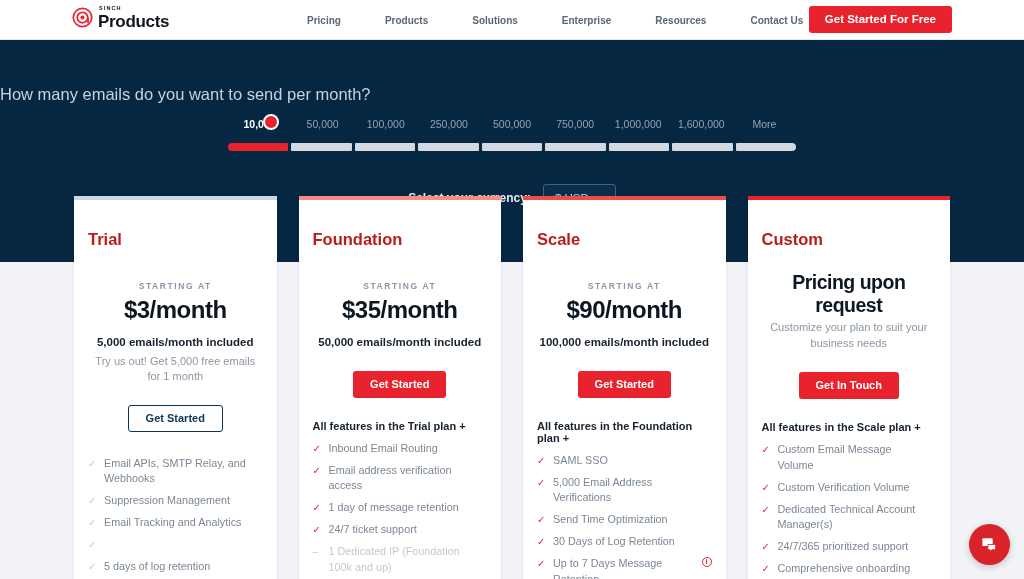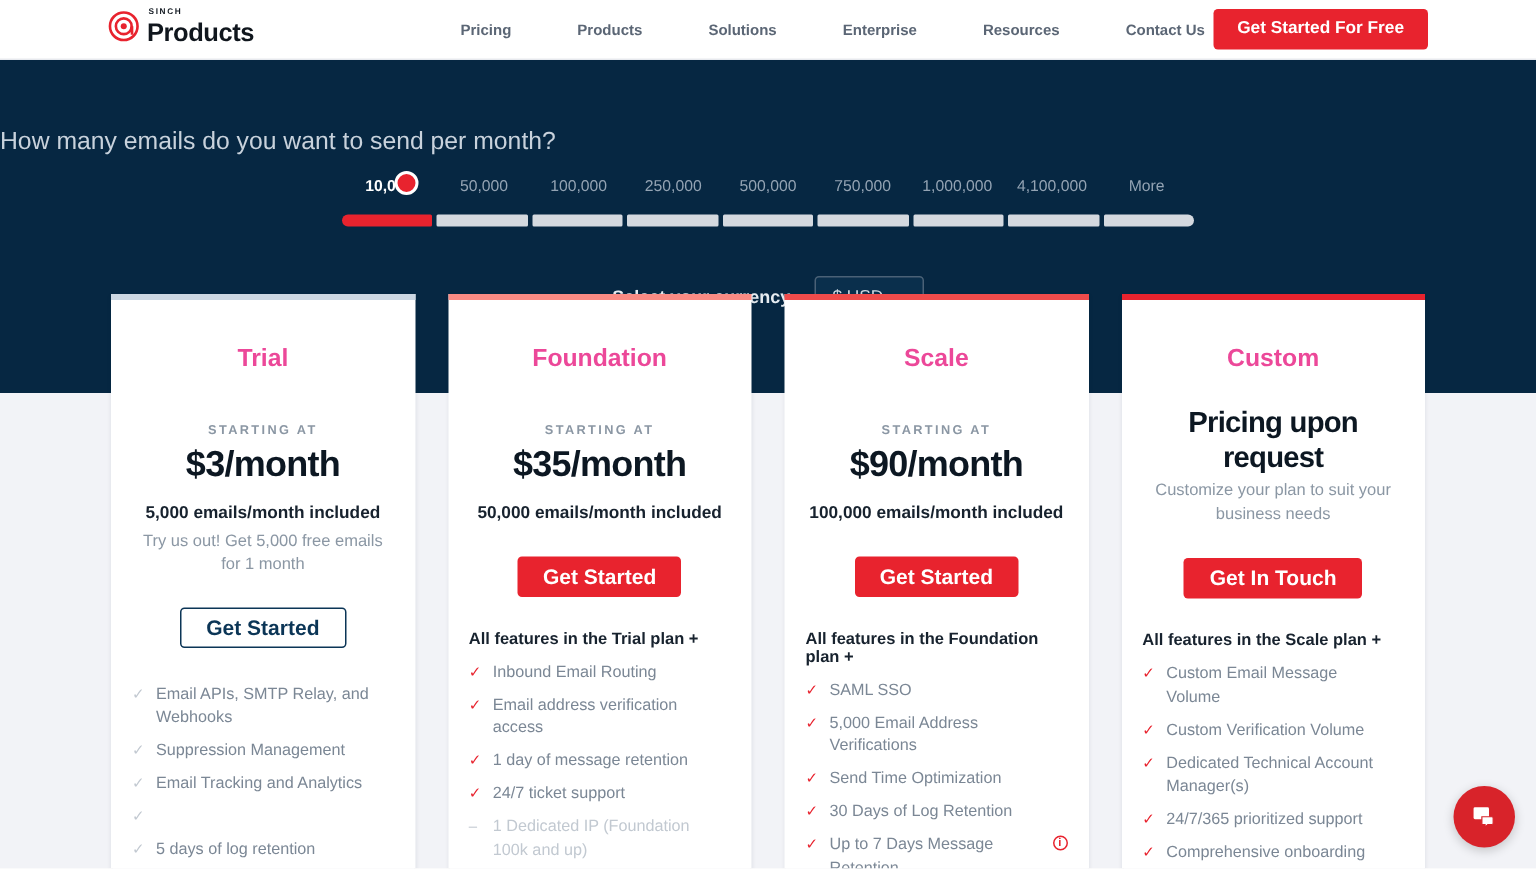--- a/index.html
+++ b/index.html
@@ -89,42 +89,42 @@
     position:absolute; top:196px; left:74px; width:876px;
     display:flex; gap:22px;
   }
   .card {
     width:208px; background:#ffffff;
     box-shadow:0 1px 3px rgba(10,30,50,.10);
     position:relative; padding:0 14px; min-height:383px;
   }
   .card-top { height:4px; margin:0 -14px; }
   .card-name {
-    text-align:center; font-size:16.5px; font-weight:bold; color:#ec4899;
+    text-align:left; font-size:16.5px; font-weight:bold; color:#b91c1c;
     margin-top:30px;
   }
   .starting-at {
     text-align:center; font-size:8.5px; font-weight:bold; letter-spacing:1.6px;
     color:#8b97a4; margin-top:32px;
   }
   .price {
     text-align:center; font-size:24px; font-weight:bold; color:#0c1722;
     margin-top:5px; letter-spacing:-0.5px;
   }
   .price.request { font-size:19.5px; margin-top:22px; }
   .included {
     text-align:center; font-size:11.5px; font-weight:bold; color:#17222e;
     margin-top:11px; line-height:1.35;
   }
   .subnote {
     text-align:center; font-size:11px; color:#8b97a4; margin-top:3px; line-height:1.45;
   }
   .cta-wrap { display:flex; justify-content:center; margin-top:20px; }
   .cta {
-    font-size:14px; font-weight:bold; border-radius:3px;
+    font-size:11px; font-weight:bold; border-radius:3px;
     padding:0 17px; height:27px; line-height:27px; cursor:pointer; white-space:nowrap;
   }
   .cta.outline { background:#fff; color:#0b3556; border:1.5px solid #0b3556; line-height:24px; }
   .cta.solid { background:#e8232e; color:#fff; }
   .feat-head {
     font-size:11px; font-weight:bold; color:#17222e; margin-top:22px; margin-bottom:6px;
   }
   .feat-list { list-style:none; }
   .feat {
     display:flex; gap:7px; font-size:10.8px; color:#7b8795;
@@ -189,21 +189,21 @@
 
     <div class="slider-wrap">
       <div class="slider-ticks" id="ticks">
           <span class="tick-label active" style="left: 5.55556%;">10,000</span>
           <span class="tick-label" style="left: 16.6667%;">50,000</span>
           <span class="tick-label" style="left: 27.7778%;">100,000</span>
           <span class="tick-label" style="left: 38.8889%;">250,000</span>
           <span class="tick-label" style="left: 50%;">500,000</span>
           <span class="tick-label" style="left: 61.1111%;">750,000</span>
           <span class="tick-label" style="left: 72.2222%;">1,000,000</span>
-          <span class="tick-label" style="left: 83.3333%;">4,100,000</span>
+          <span class="tick-label" style="left: 83.3333%;">1,600,000</span>
           <span class="tick-label" style="left: 94.4444%;">More</span>
         </div>
       <div class="slider-track" id="track">
           <span class="seg filled first"></span>
           <span class="seg"></span>
           <span class="seg"></span>
           <span class="seg"></span>
           <span class="seg"></span>
           <span class="seg"></span>
           <span class="seg"></span>

